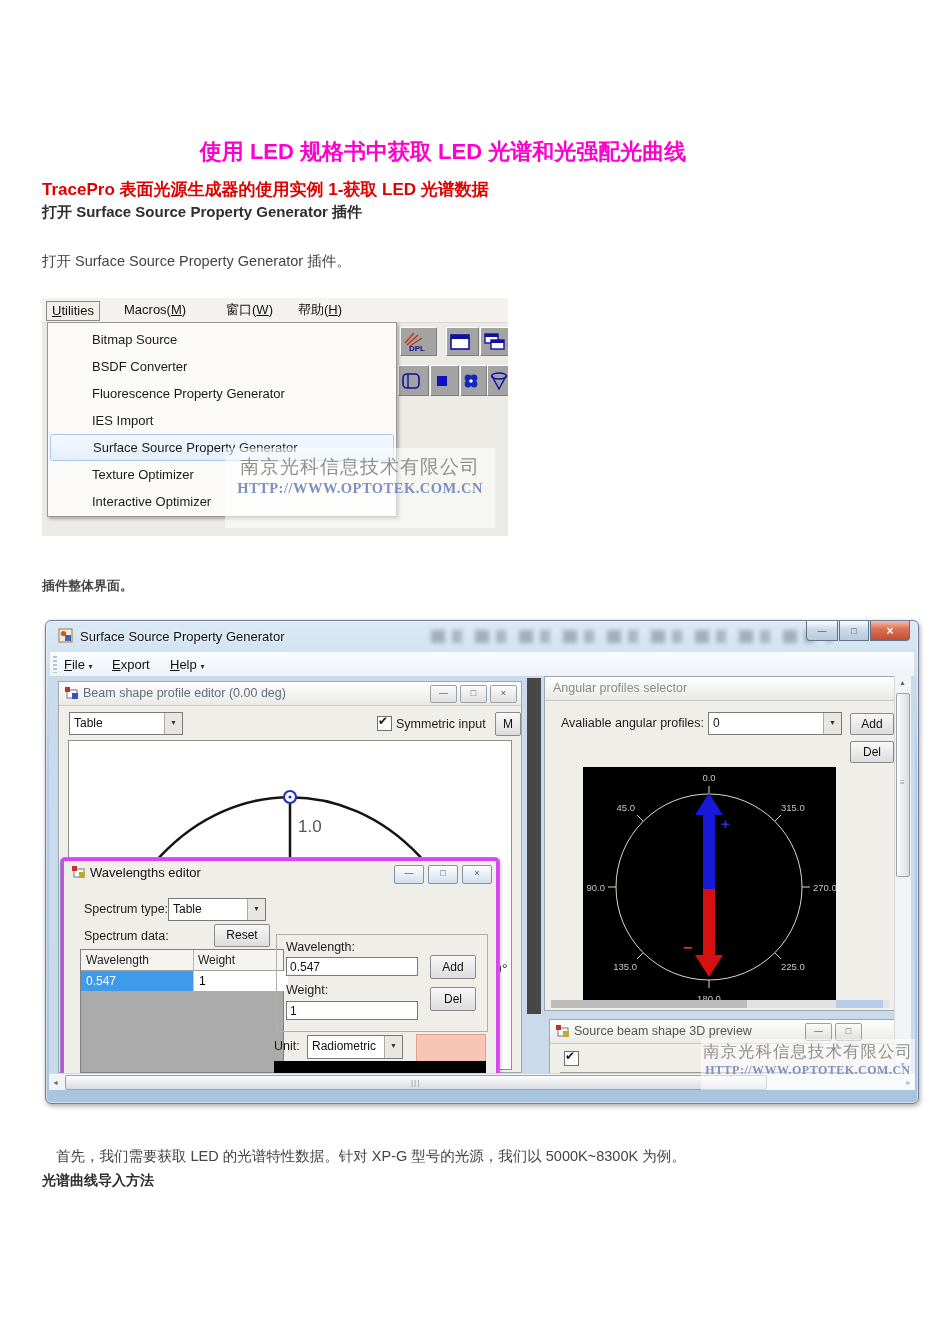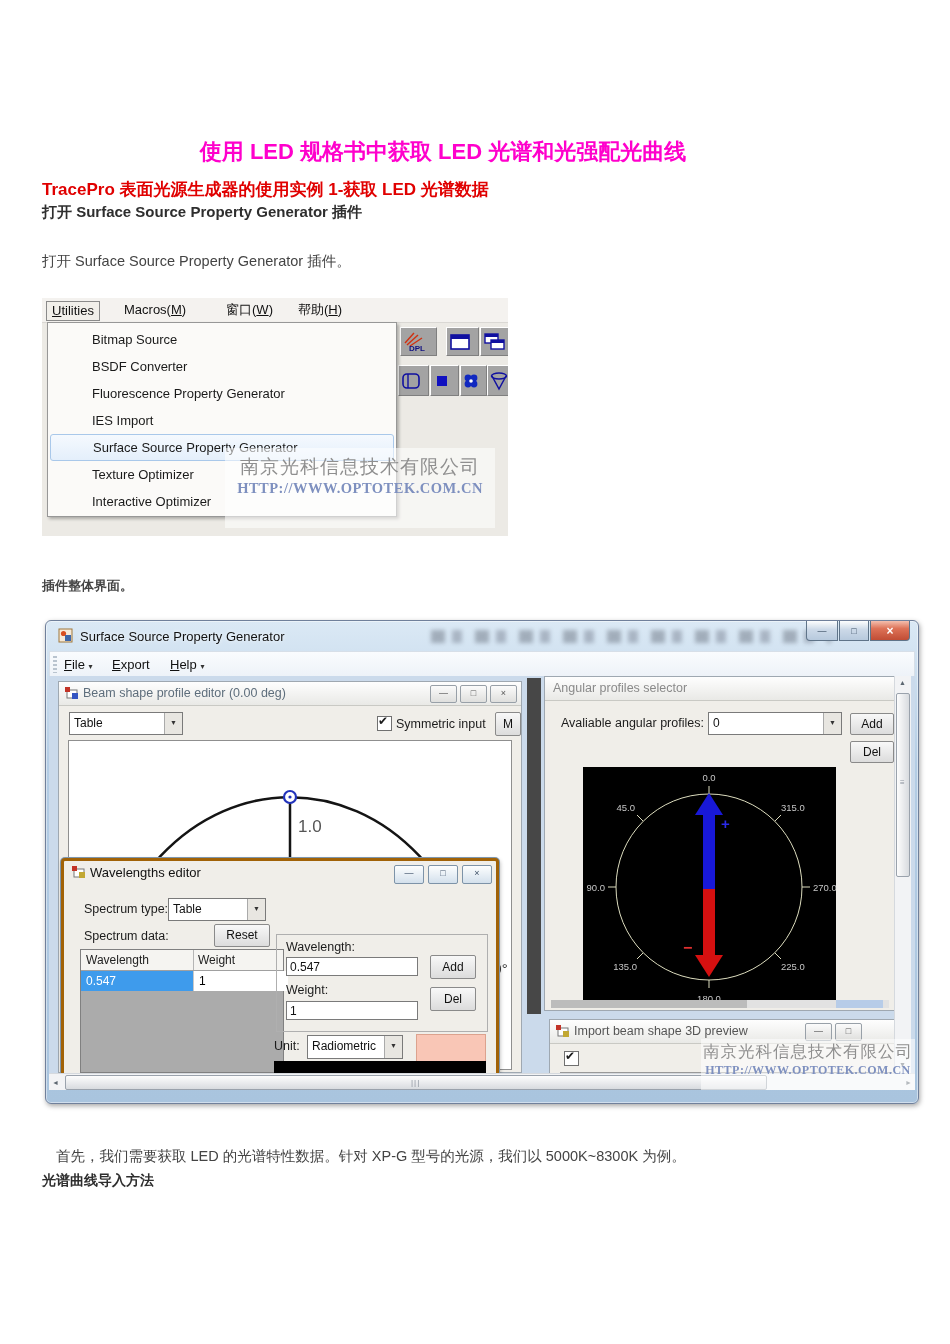--- a/index.html
+++ b/index.html
@@ -89,21 +89,21 @@
   .ang-thumb{position:absolute;left:0;top:0;width:58%;height:8px;background:#bcbcbc;}
   .ang-thumb2{position:absolute;right:6px;top:0;width:14%;height:8px;background:#b7cce8;}
 
   .preview{left:500px;top:343px;width:352px;height:70px;}
   .pv-strip{position:absolute;left:10px;top:52px;width:330px;height:16px;background:#fff;border:1px solid #999;}
   .wm2{left:652px;top:363px;width:214px;height:51px;z-index:10;padding-top:2px;}
   .wm2 .wm-co{font-size:16.5px;}
   .wm2 .wm-url{font-size:12px;}
 
   .dialog{left:12px;top:182px;width:432px;height:215px;z-index:6;background:#f0eee9;
-          border:3px solid #a16207;border-radius:4px;box-shadow:0 0 0 1px #7e97af,1px 2px 4px rgba(0,0,0,.3);}
+          border:3px solid #d946ef;border-radius:4px;box-shadow:0 0 0 1px #7e97af,1px 2px 4px rgba(0,0,0,.3);}
   .dlg-title{position:absolute;left:0;top:0;right:0;height:24px;}
   .dlg-title-text{position:absolute;left:26px;top:4px;font-size:13px;color:#111;}
   .dbtns{position:absolute;right:4px;top:4px;display:flex;gap:4px;}
   .dbtn{width:28px;height:17px;background:linear-gradient(#fdfefe,#d3e0ec);border:1px solid #7d93a8;
         border-radius:2px;font-size:9px;color:#40536a;text-align:center;line-height:15px;}
   .wtable{position:absolute;left:16px;top:88px;width:202px;height:122px;background:#ababab;border:1px solid #808080;}
   .wt-head{position:absolute;left:0;top:0;width:100%;height:20px;background:#f5f4f1;border-bottom:1px solid #a0a0a0;}
   .wt-cell{position:absolute;top:0;height:20px;line-height:20px;padding-left:5px;font-size:12px;color:#222;}
   .wt-row1{position:absolute;left:0;top:21px;width:112px;height:20px;line-height:20px;padding-left:5px;
            background:#3e9bec;color:#fff;font-size:12px;}
@@ -322,21 +322,21 @@
         </div>
       </div>
 
       <div class="abs panel preview">
         <div class="phead">
           <svg class="form-icon" style="left:6px;top:5px;">
             <rect x="2" y="3" width="10" height="8" fill="#fff" stroke="#777"></rect>
             <rect x="0" y="0" width="5" height="5" fill="#c23327"></rect>
             <rect x="7" y="6" width="6" height="6" fill="#c2a833"></rect>
           </svg>
-          <span class="phead-title" style="color:#555;">Import beam shape 3D preview</span>
+          <span class="phead-title" style="color:#555;">Source beam shape 3D preview</span>
           <span class="pbtns" style="right:40px;">
             <span class="pbtn">—</span>
             <span class="pbtn">□</span>
           </span>
         </div>
         <span class="cb abs" style="left:14px;top:31px;"><span class="chk">✔</span></span>
         <span class="abs lbl" style="left:34px;top:32px;margin-top:25px;">Show slice profile</span>
         <div class="pv-strip"></div>
       </div>
 

